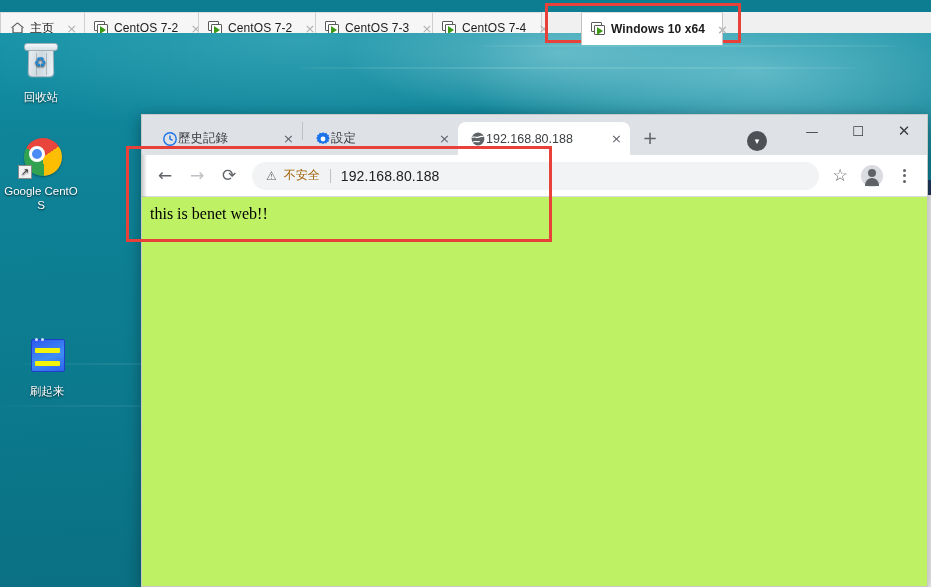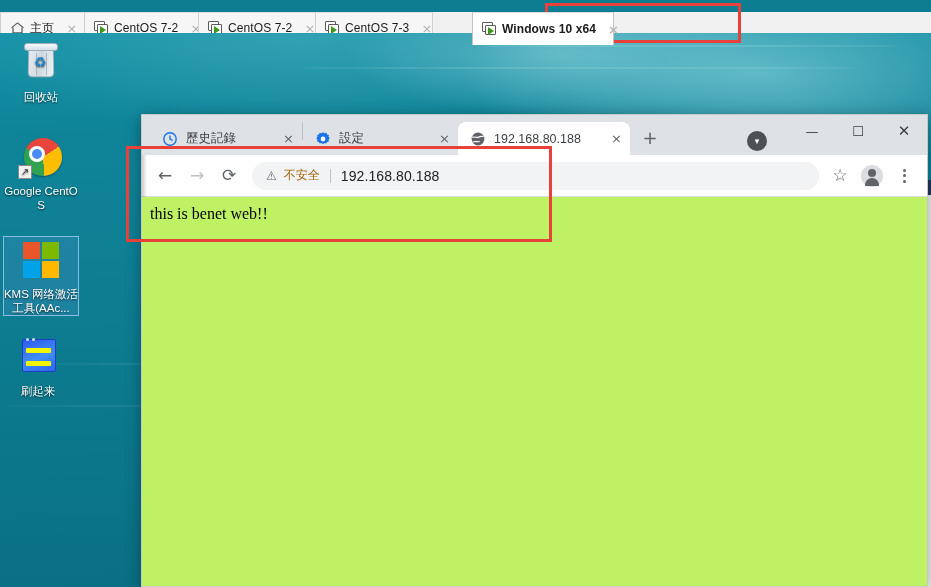--- a/index.html
+++ b/index.html
@@ -157,21 +157,21 @@
     overflow: hidden;
   }
   .cr-tabstrip {
     position: relative; height: 40px;
     background: #dee1e6;
     display: flex; align-items: flex-end; padding-left: 8px;
   }
   .cr-tab {
     position: relative; height: 33px; display: flex; align-items: center;
     padding: 0 8px 0 12px; font-size: 12.5px; color: #3c4043;
-    border-radius: 8px 8px 0 0; white-space: nowrap; gap: 8px;
+    border-radius: 8px 8px 0 0; white-space: nowrap; 
     min-width: 150px;
   }
   .cr-tab.active { background: #ffffff; }
   .cr-tab .t-label { flex: 1; overflow: hidden; text-overflow: ellipsis; }
   .cr-tab .t-close { font-size: 13px; color: #5f6368; font-family:"DejaVu Sans",sans-serif; line-height:1; }
   .cr-sep { width:1px; height:18px; background:#bdc1c6; align-self:center; margin-bottom:8px; }
   .fav { width:16px; height:16px; flex:0 0 auto; position:relative; }
 
   .newtab {
     width:28px; height:28px; display:flex; align-items:center; justify-content:center;
@@ -276,20 +276,29 @@
     <div class="vm-tab" style="width:118px;">
       <span class="vm-ico">
         <span class="scr"></span>
           <span class="scr2"></span>
           <span class="play"></span>
       </span>
       <span class="vm-tab-label">CentOS 7-3</span>
       <span class="vm-tab-close">×</span>
     </div>
 
+    <div class="vm-tab" style="width:110px;">
+      <span class="vm-ico">
+        <span class="scr"></span>
+          <span class="scr2"></span>
+          <span class="play"></span>
+      </span>
+      <span class="vm-tab-label">CentOS 7-4</span>
+      <span class="vm-tab-close">×</span>
+    </div>
 
     <div class="vm-tab active" style="width:142px;">
       <span class="vm-ico">
         <span class="scr"></span>
           <span class="scr2"></span>
           <span class="play"></span>
       </span>
       <span class="vm-tab-label">Windows 10 x64</span>
       <span class="vm-tab-close">×</span>
     </div>
@@ -314,31 +323,22 @@
 
     <div class="dicon" style="left:3px; top:102px;">
       <span class="glyph">
         <span class="cr"></span>
           <span class="cr-in"></span>
         <span class="shortcut">↗</span>
       </span>
       <span class="cap">Google CentOS</span>
     </div>
 
-    <div class="dicon selected" style="left:3px; top:203px;">
-      <span class="glyph">
-        <span class="win-q wq1"></span>
-          <span class="win-q wq2"></span>
-        <span class="win-q wq3"></span>
-          <span class="win-q wq4"></span>
-      </span>
-      <span class="cap">KMS 网络激活工具(AAc...</span>
-    </div>
-
-    <div class="dicon" style="left:0; top:302px;">
+
+    <div class="dicon" style="left:9px; top:302px;">
       <span class="glyph">
         <span class="sq"></span>
         <span class="sq-dot" style="left:11px;"></span>
         <span class="sq-dot" style="left:17px;"></span>
         <span class="sq-bar" style="left:11px; top:13px; width:25px;"></span>
         <span class="sq-bar" style="left:11px; top:26px; width:25px;"></span>
       </span>
       <span class="cap">刷起来</span>
     </div>
 

